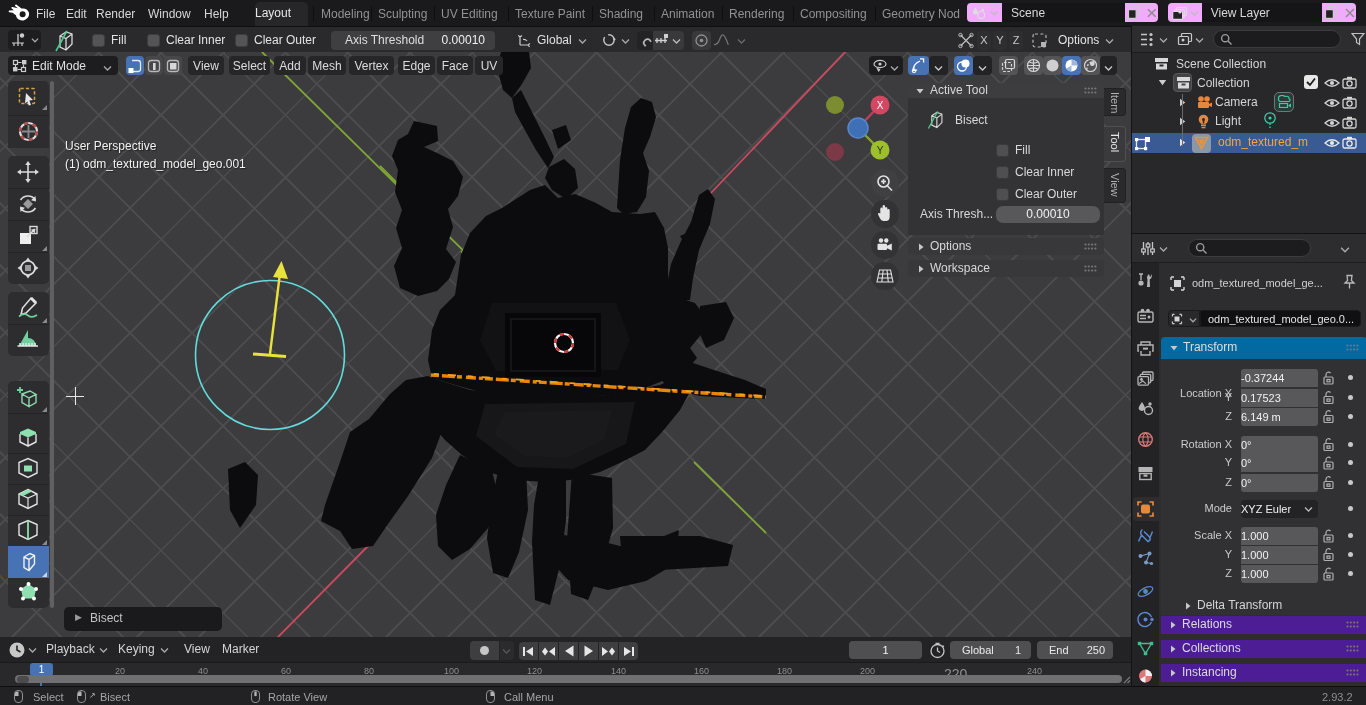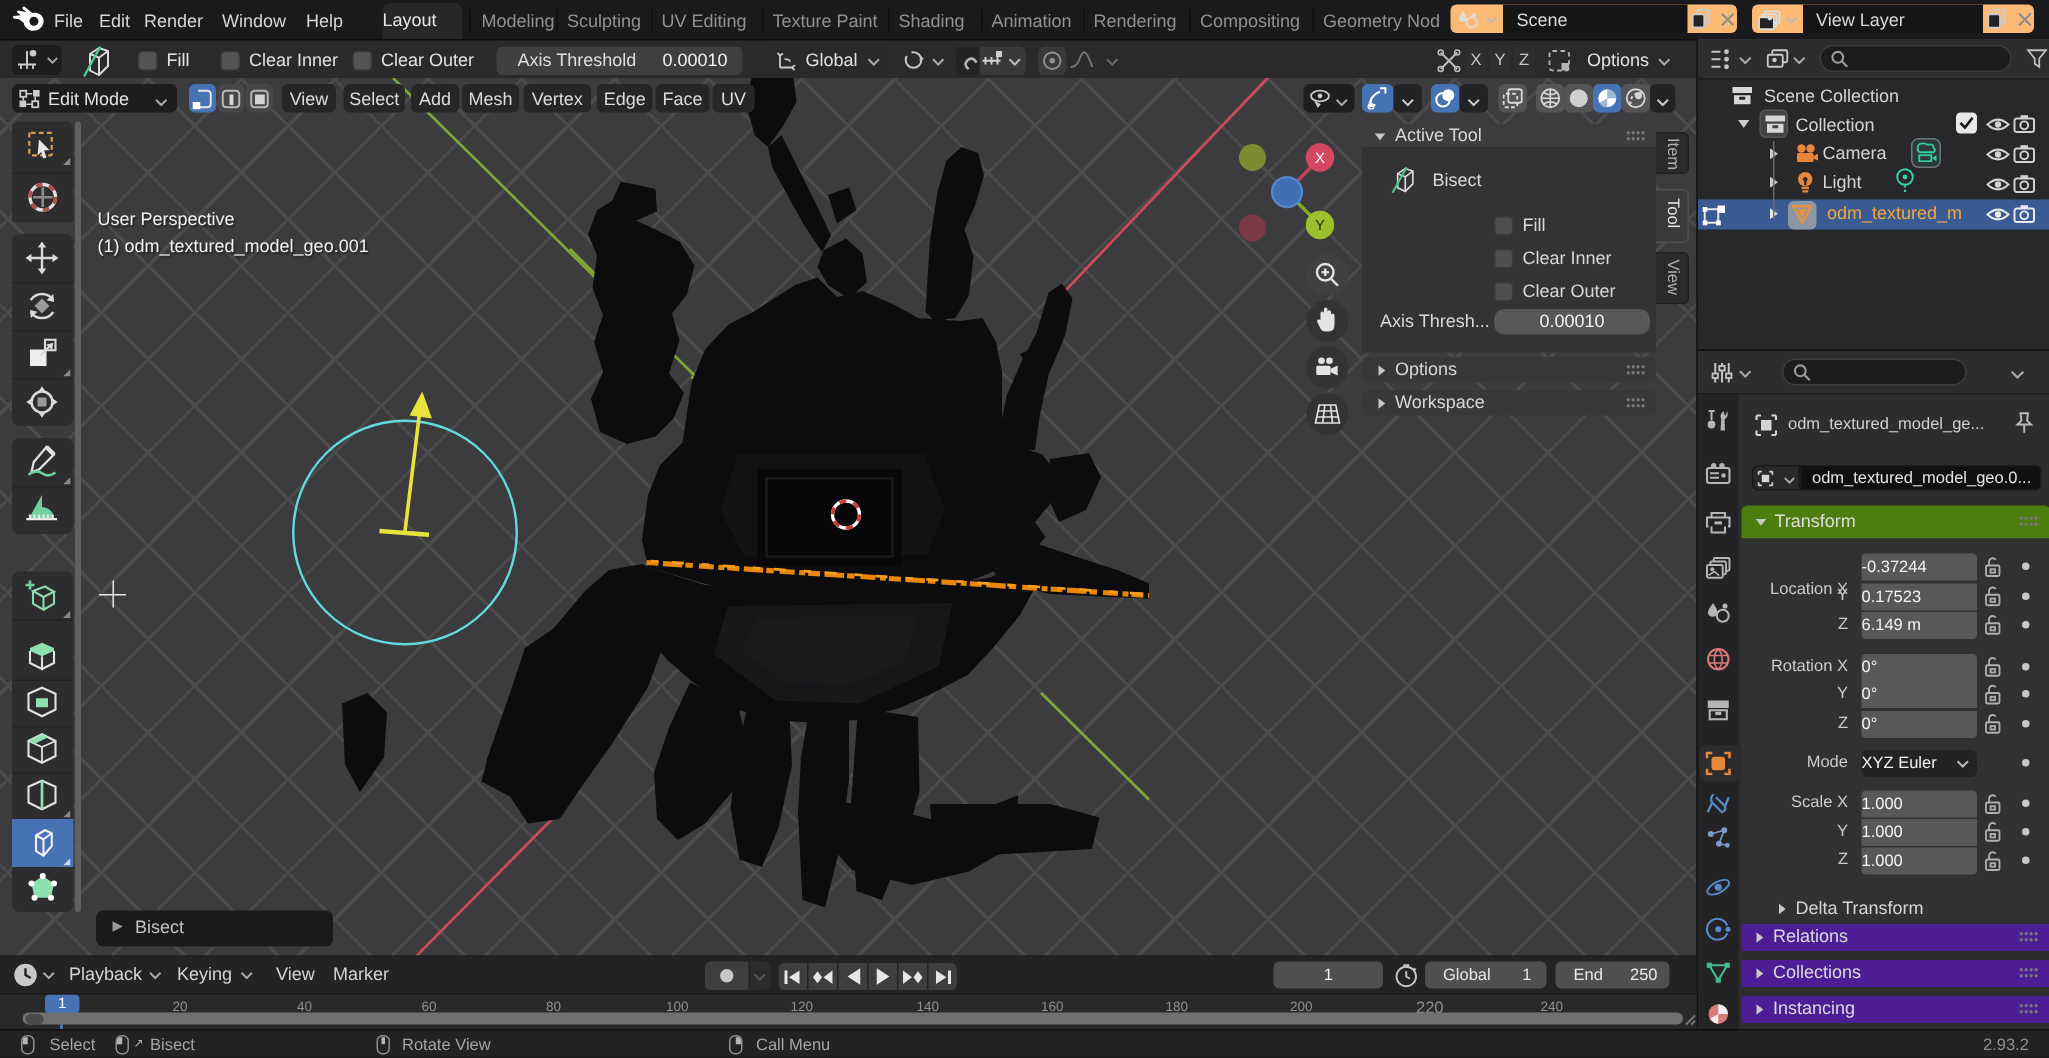--- a/index.html
+++ b/index.html
@@ -3,21 +3,21 @@
 *{margin:0;padding:0;box-sizing:border-box;-webkit-font-smoothing:antialiased}
 html,body{width:1366px;height:705px;overflow:hidden;background:#101010;font-family:"Liberation Sans",sans-serif;}
 .abs{position:absolute}
 #stage{position:relative;width:1366px;height:705px;background:#101010}
 
 #topbar{left:0;top:0;width:1366px;height:26px;background:#1a1a1c;color:#d2d2d2;font-size:12px}
 #topbar .menu{position:absolute;top:7px;color:#d7d7d7}
 .tabtxt{position:absolute;top:7px;color:#929292}
 #tabactive{position:absolute;left:255px;top:2px;width:53px;height:24px;background:#27272a;border-radius:5px 5px 0 0;color:#e6e6e6;text-align:left;line-height:22px}
 .tabsep{position:absolute;top:6px;width:1px;height:15px;background:#0e0e0e}
-.idblock{position:absolute;top:3px;height:19px;background:#fdba74;border-radius:4px;display:flex;align-items:center}
+.idblock{position:absolute;top:3px;height:19px;background:#f0abfc;border-radius:4px;display:flex;align-items:center}
 .idname{background:#151517;height:19px;color:#d8d8d8;font-size:12px;display:flex;align-items:center}
 
 #toolrow{left:0;top:26px;width:1131px;height:26px;background:#2a2a2c;border-top:1px solid #0f0f0f;color:#dedede;font-size:12px}
 .cb{position:absolute;top:7px;width:13px;height:13px;background:#545456;border-radius:3px;border:1px solid #3e3e40}
 .trtxt{position:absolute;top:6px;color:#e2e2e2}
 
 #viewport{left:0;top:52px;width:1131px;height:585px;background:#3c3c3e;overflow:hidden}
 #grid{left:0;top:0;width:1131px;height:585px;
 background-image:repeating-linear-gradient(45deg,transparent 0,transparent 42px,#4b4b4e 42px,#4b4b4e 44px),repeating-linear-gradient(-45deg,transparent 0,transparent 42px,#4b4b4e 42px,#4b4b4e 44px);}
 .hbox{position:absolute;top:3px;height:19px;background:#262629;border-radius:4px;color:#dcdcdc;font-size:12px;text-align:center}
@@ -886,21 +886,21 @@
     <svg width="12" height="12" viewBox="0 0 17 17" style="position:absolute;left:2px;top:1.5px">
       <rect x="5" y="5" width="7" height="7" fill="#d5d5d5"></rect>
       <path d="M2,2 L2,5 M2,2 L5,2 M15,2 L12,2 M15,2 L15,5 M2,15 L2,12 M2,15 L5,15 M15,15 L15,12 M12,15 L15,15" stroke="#d5d5d5" stroke-width="1.6" fill="none"></path>
     </svg>
     <svg width="8" height="6" viewBox="0 0 9 6" style="position:absolute;right:2px;top:6px">
           <path d="M1,1.5 L4.5,5 L8,1.5" stroke="#aaa" stroke-width="1.4" fill="none"></path>
         </svg>
   </div>
   <div class="abs" style="left:68px;top:76px;width:161px;height:17px;background:#101012;border-radius:0 4px 4px 0;border:1px solid #1a1a1c;color:#e4e4e4;font-size:11px;line-height:16px;padding-left:7px;white-space:nowrap;overflow:hidden">odm_textured_model_geo.0...</div>
 
-  <div class="abs" style="left:29px;top:103px;width:206px;height:22px;background:#4d7c0f;border-radius:4px 4px 0 0">
+  <div class="abs" style="left:29px;top:103px;width:206px;height:22px;background:#0369a1;border-radius:4px 4px 0 0">
     <svg width="8" height="6" viewBox="0 0 8 6" style="position:absolute;left:9px;top:8px">
           <path d="M0.5,1 L7.5,1 L4,5.5 Z" fill="#c8c8c8"></path>
         </svg>
     <span style="position:absolute;left:22px;top:3px;color:#dedede">Transform</span>
     <svg width="13" height="8" viewBox="0 0 13 8" style="position:absolute;right:8px;top:7px">
       <g fill="#77777a">
             <circle cx="1.5" cy="1.5" r="1.1"></circle>
             <circle cx="4.8" cy="1.5" r="1.1"></circle>
             <circle cx="8.1" cy="1.5" r="1.1"></circle>
             <circle cx="11.4" cy="1.5" r="1.1"></circle>
@@ -1125,21 +1125,21 @@
     <div class="abs" style="left:115px;top:3px;color:#8f8f8f;font-size:9px">20</div>
     <div class="abs" style="left:198px;top:3px;color:#8f8f8f;font-size:9px">40</div>
     <div class="abs" style="left:281px;top:3px;color:#8f8f8f;font-size:9px">60</div>
     <div class="abs" style="left:364px;top:3px;color:#8f8f8f;font-size:9px">80</div>
     <div class="abs" style="left:444px;top:3px;color:#8f8f8f;font-size:9px">100</div>
     <div class="abs" style="left:527px;top:3px;color:#8f8f8f;font-size:9px">120</div>
     <div class="abs" style="left:611px;top:3px;color:#8f8f8f;font-size:9px">140</div>
     <div class="abs" style="left:694px;top:3px;color:#8f8f8f;font-size:9px">160</div>
     <div class="abs" style="left:777px;top:3px;color:#8f8f8f;font-size:9px">180</div>
     <div class="abs" style="left:860px;top:3px;color:#8f8f8f;font-size:9px">200</div>
-    <div class="abs" style="left:944px;top:3px;color:#8f8f8f;font-size:11px">220</div>
+    <div class="abs" style="left:944px;top:3px;color:#8f8f8f;font-size:14px">220</div>
     <div class="abs" style="left:1027px;top:3px;color:#8f8f8f;font-size:9px">240</div>
     <div class="abs" style="left:40px;top:12px;width:2px;height:12px;background:#4772b3"></div>
     <div class="abs" style="left:30px;top:0;width:23px;height:13px;background:#4772b3;border-radius:3px;color:#fff;font-size:10px;text-align:center;line-height:13px">1</div>
   </div>
 
   <div class="abs" style="left:15px;top:38px;width:1107px;height:8px;background:#707072;border-radius:4px"></div>
   <div class="abs" style="left:17px;top:39px;width:12px;height:6.5px;background:#4b4b4d;border-radius:3.5px"></div>
   <svg width="8" height="8" viewBox="0 0 8 8" style="position:absolute;left:1123px;top:39px">
         <path d="M7,1 L1,7 M7,4.5 L4.5,7" stroke="#7a7a7c" stroke-width="1.2"></path>
       </svg>

